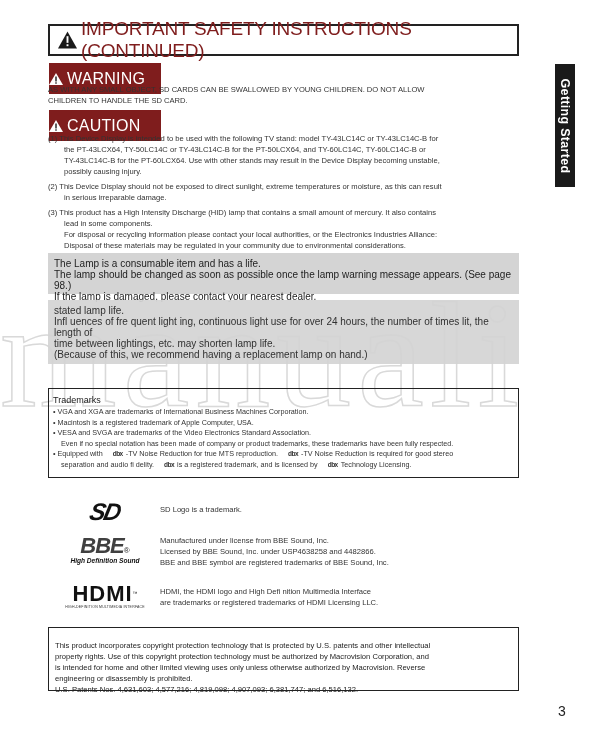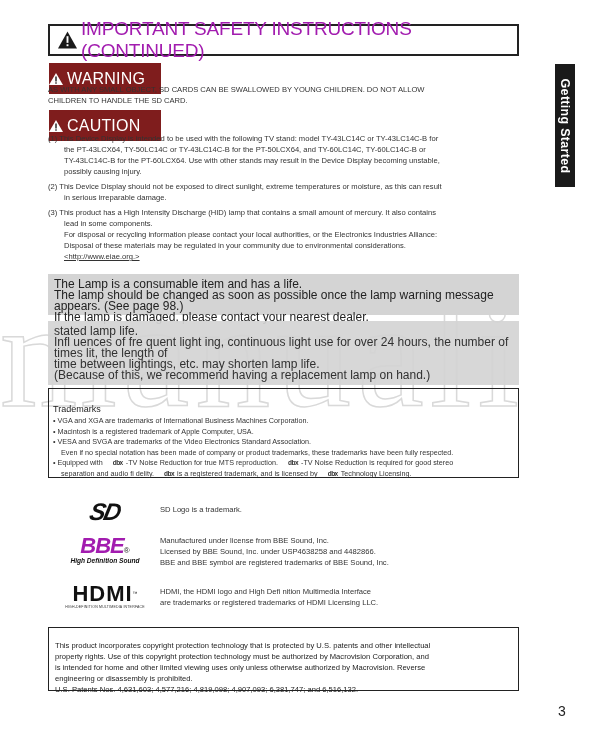--- a/index.html
+++ b/index.html
@@ -17,21 +17,21 @@
     letter-spacing: 6px; color: transparent;
     -webkit-text-stroke: 1.5px #d9d9d9;
     white-space: nowrap; overflow: hidden; z-index: 0; pointer-events: none;
   }
 
   
   .title-box {
     left: 48px; top: 24px; width: 471px; height: 32px;
     border: 2px solid #222; box-sizing: border-box;
     display: flex; align-items: center; padding-left: 8px;
-    font-size: 19px; color: #a21caf; letter-spacing: -0.2px;
+    font-size: 19px; color: #7f1d1d; letter-spacing: -0.2px;
   }
   .title-box svg { margin-right: 4px; }
 
   
   .banner {
     background: #7f1d1d; color: #fff; height: 31px;
     display: flex; align-items: center; 
     font-size: 16px; letter-spacing: 0.2px; box-sizing: border-box;
   }
   .banner svg { margin-right: 4px; }
@@ -42,40 +42,40 @@
   .warn-text { left: 48px; top: 84px; width: 470px; }
 
   .caution-list { left: 48px; top: 133px; width: 460px; }
   .caution-list .item { margin-bottom: 4px; }
   .caution-list .line { white-space: nowrap; }
   .caution-list .indent { padding-left: 16px; }
   .underlined { text-decoration: underline; }
 
   .gray-box {
     background: #d4d4d4; box-sizing: border-box; padding: 5px 6px;
-    font-size: 12px; line-height: 11px; color: #222; z-index: 1; margin-top: 21px;
+    font-size: 10px; line-height: 11px; color: #222; z-index: 1;
   }
   .lamp-box { left: 48px; top: 253px; width: 471px; height: 41px; }
   .life-box { left: 48px; top: 300px; width: 471px; height: 64px; opacity: 0.93; }
 
   .tm-box {
     left: 48px; top: 388px; width: 471px; height: 90px;
-    border: 1.5px solid #222; box-sizing: border-box; padding: 14px 4px;
+    border: 1.5px solid #222; box-sizing: border-box; padding: 5px 4px;
     font-size: 7.2px; line-height: 10.5px; color: #333; background: transparent; z-index: 2;
   }
   .tm-title { font-size: 9px; line-height: 12px; color: #222; margin-bottom: 1px; }
   .tm-box .sub { padding-left: 8px; }
   .dbx { font-weight: bold; font-size: 6.5px; letter-spacing: -0.5px; margin: 0 3px 0 10px; }
 
   .logo-row { left: 55px; width: 420px; display: flex; align-items: flex-start; }
   .logo { width: 100px; flex: none; display: flex; flex-direction: column; align-items: center; }
   .logo-text { font-size: 7.6px; line-height: 11px; color: #333; margin-left: 5px; }
 
   .sd-logo { font-style: italic; font-weight: 900; font-size: 24px; letter-spacing: -2px; color: #111; transform: skewX(-12deg); }
-  .bbe-logo { font-style: italic; font-weight: 900; font-size: 22px; letter-spacing: -1px; color: #a21caf; line-height: 22px; }
+  .bbe-logo { font-style: italic; font-weight: 900; font-size: 22px; letter-spacing: -1px; color: #404040; line-height: 22px; }
   .bbe-sub { font-style: italic; font-weight: bold; font-size: 6.6px; color: #111; }
   .hdmi-logo { font-weight: 900; font-size: 22px; letter-spacing: 1px; color: #111; line-height: 20px; }
   .hdmi-sub { font-size: 3.5px; color: #333; letter-spacing: 0.2px; }
 
   .macro-box {
     left: 48px; top: 627px; width: 471px; height: 64px;
     border: 1.5px solid #222; box-sizing: border-box; padding: 12px 6px;
     font-size: 7.6px; line-height: 11px; color: #222;
   }
 

